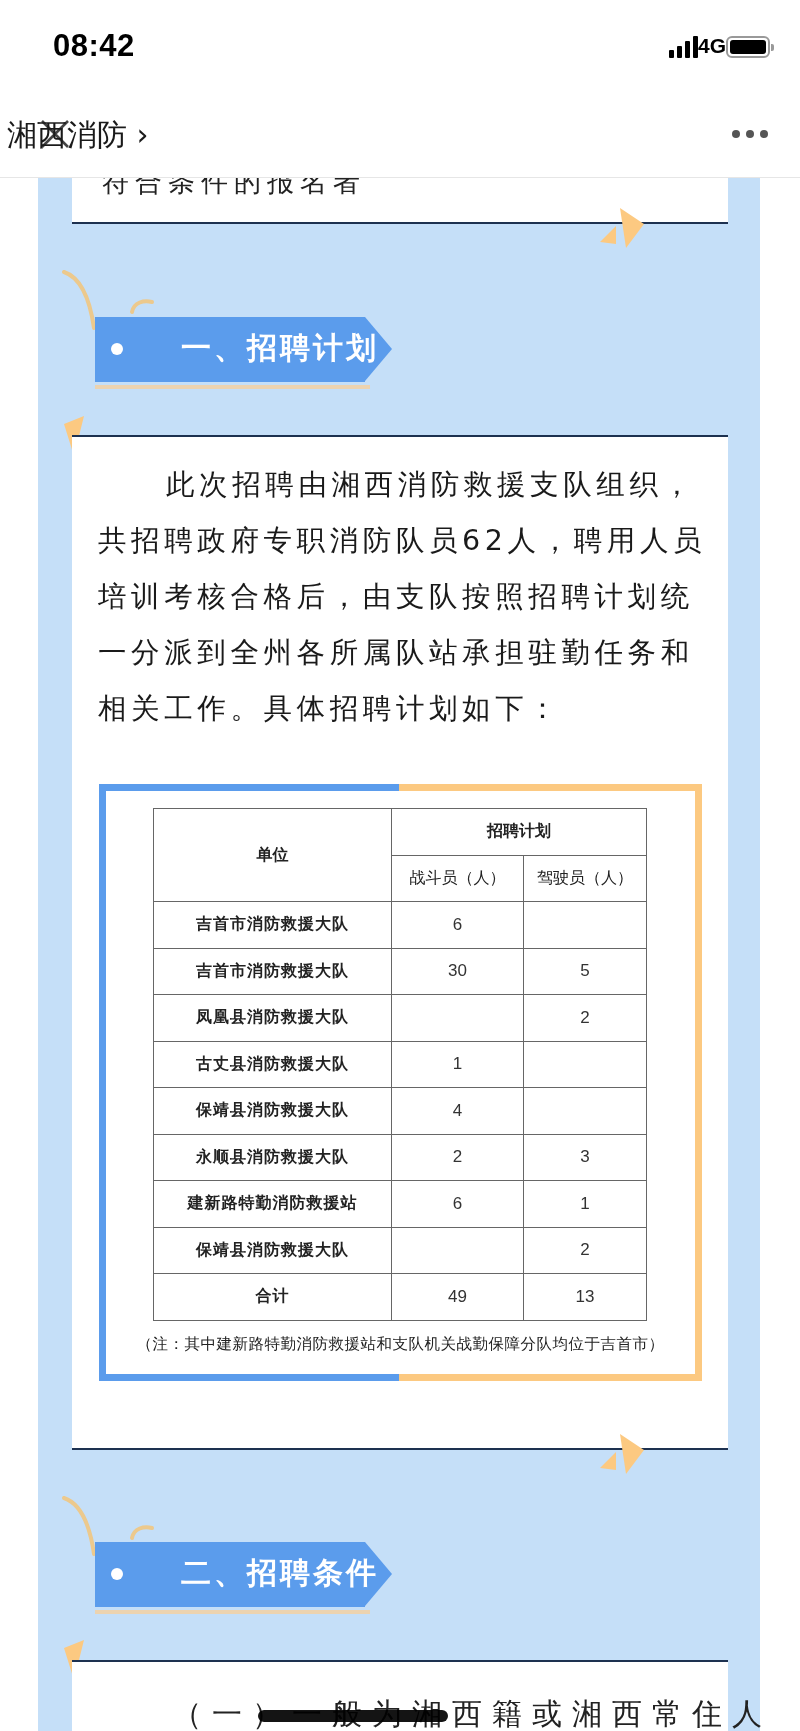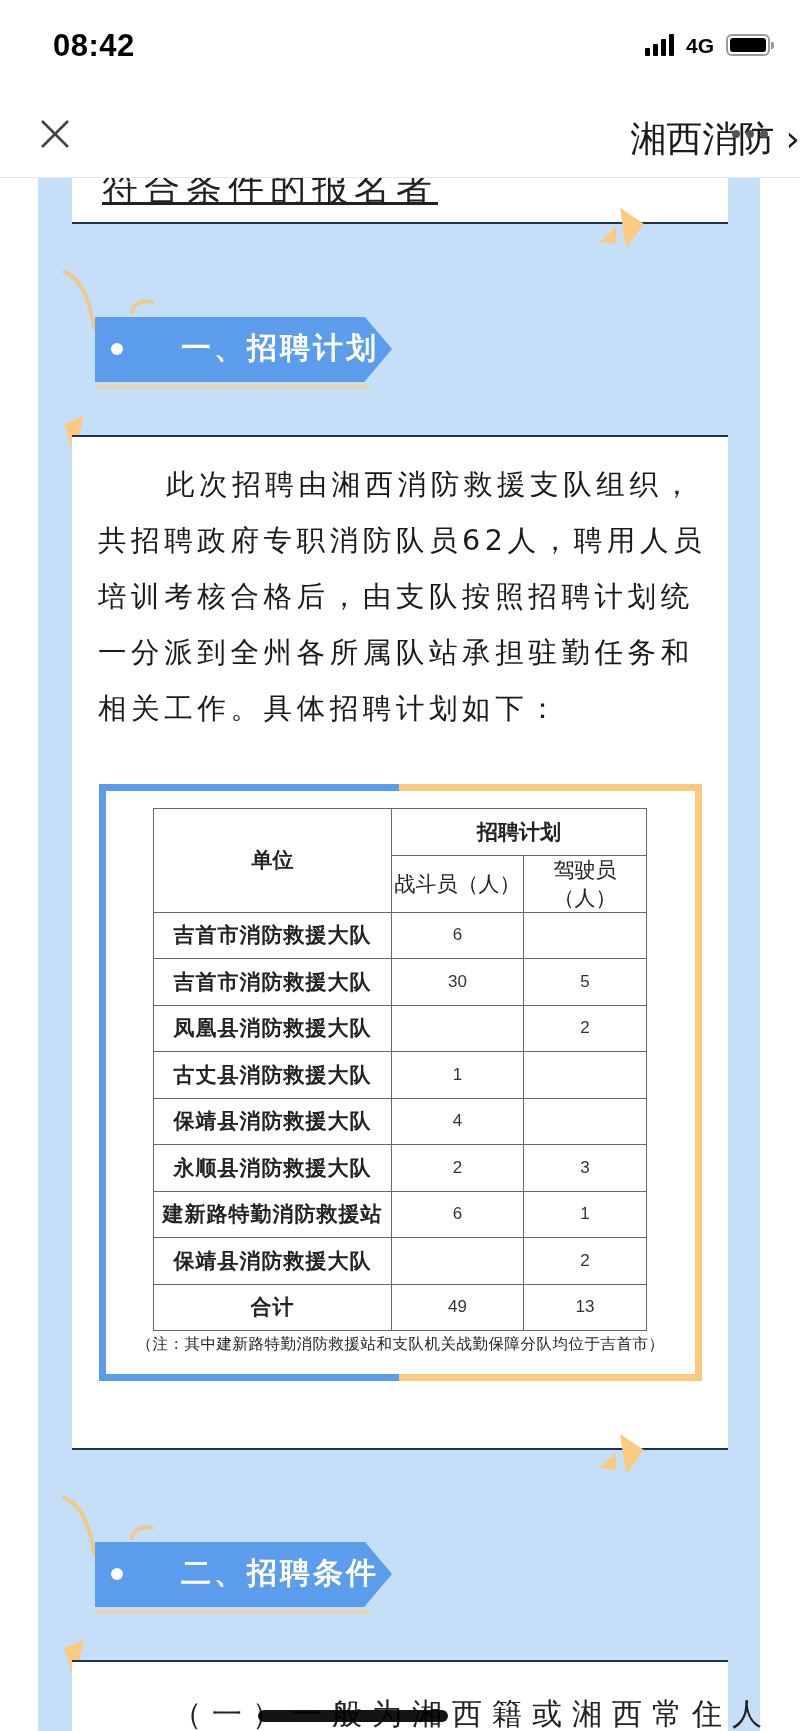--- a/index.html
+++ b/index.html
@@ -2,40 +2,40 @@
 <html><head>
   <meta charset="utf-8">
   <style>
     * { box-sizing: border-box; margin: 0; padding: 0; }
     html, body { width: 800px; height: 1731px; overflow: hidden; background: #ffffff; }
     body { position: relative; font-family: "DejaVu Sans", "Liberation Sans", sans-serif; color: #222; }
 
     
     .status-bar { position: absolute; left: 0; top: 0; width: 800px; height: 95px; background: #fff; }
     .status-time { position: absolute; left: 53px; top: 28px; font-family: Liberation Sans, sans-serif; font-weight: bold; font-size: 31px; color: #000; letter-spacing: 0.5px; }
-    .status-right { position: absolute; right: 30px; top: 34px; display: flex; align-items: flex-start; gap: 12px; }
+    .status-right { position: absolute; right: 30px; top: 34px; display: flex; align-items: flex-end; gap: 0; }
     .signal { display: flex; align-items: flex-end; gap: 3px; height: 22px; }
     .signal span { display: block; width: 5px; background: #000; border-radius: 1px; }
     .net { font-family: "Liberation Sans", sans-serif; font-weight: bold; font-size: 21px; color: #000; }
     .battery { position: relative; width: 44px; height: 22px; border: 2px solid #999; border-radius: 6px; padding: 2px; }
     .battery .level { width: 100%; height: 100%; background: #000; border-radius: 3px; }
     .battery .tip { position: absolute; right: -6px; top: 6px; width: 3px; height: 7px; background: #999; border-radius: 0 2px 2px 0; }
 
     
     .nav-bar { position: absolute; left: 0; top: 95px; width: 800px; height: 83px; background: #fff; border-bottom: 1px solid #e6e6e6; z-index: 10; }
     .nav-close { position: absolute; left: 38px; top: 22px; width: 34px; height: 34px; }
-    .nav-title { position: absolute; left: 7px; right: 0; top: 20px; text-align: right; font-size: 36px; color: #1a1a1a; }
+    .nav-title { position: absolute; left: 7px; right: 0; top: 20px; text-align: left; font-size: 30px; color: #1a1a1a; }
     .nav-more { position: absolute; right: 32px; top: 35px; display: flex; gap: 6px; }
     .nav-more span { width: 8px; height: 8px; border-radius: 50%; background: #555; display: block; }
 
     
     .frame { position: absolute; left: 38px; top: 178px; width: 722px; height: 1553px; background: #c5dff8; }
     .card { position: absolute; left: 34px; width: 656px; background: #fff; }
     .card1 { top: 0; height: 46px; border-bottom: 2px solid #1d3150; }
-    .card1 .cut-text { position: absolute; left: 30px; top: -14px; font-size: 36px; color: #222; letter-spacing: 6px; text-decoration: underline; }
+    .card1 .cut-text { position: absolute; left: 30px; top: -14px; font-size: 27px; color: #222; letter-spacing: 6px; }
     .card2 { top: 257px; height: 1015px; border-top: 2px solid #1d3150; border-bottom: 2px solid #1d3150; padding-left: 48px; }
     .card3 { top: 1482px; height: 80px; border-top: 2px solid #1d3150; }
 
     .para { position: absolute; left: 26px; top: 20px; width: 612px; font-size: 28.5px; line-height: 56px; letter-spacing: 4.6px; color: #1a1a1a; }
     .para .indent { display: inline-block; width: 68px; }
 
     
     .banner { position: absolute; left: 57px; width: 300px; height: 65px; }
     .banner .body { position: absolute; left: 0; top: 0; width: 270px; height: 65px; background: #5b9cec; }
     .banner .tip { position: absolute; left: 270px; top: 0; width: 0; height: 0; border-top: 32.5px solid transparent; border-bottom: 32.5px solid transparent; border-left: 27px solid #5b9cec; }
@@ -47,21 +47,21 @@
     
     .tframe { position: absolute; left: 27px; top: 347px; width: 603px; height: 597px; background: #fff; }
     .tframe .b-top-l { position: absolute; left: 0; top: 0; width: 300px; height: 7px; background: #5b9cec; }
     .tframe .b-top-r { position: absolute; left: 300px; top: 0; width: 303px; height: 7px; background: #fcc981; }
     .tframe .b-left { position: absolute; left: 0; top: 0; width: 7px; height: 597px; background: #5b9cec; }
     .tframe .b-right { position: absolute; right: 0; top: 0; width: 7px; height: 597px; background: #fcc981; }
     .tframe .b-bot-l { position: absolute; left: 0; bottom: 0; width: 300px; height: 7px; background: #5b9cec; }
     .tframe .b-bot-r { position: absolute; left: 300px; bottom: 0; width: 303px; height: 7px; background: #fcc981; }
 
     table.plan { position: absolute; left: 54px; top: 24px; width: 494px; border-collapse: collapse; font-family: "DejaVu Serif", "Liberation Serif", serif; }
-    table.plan td, table.plan th { border: 1.5px solid #666; text-align: center; vertical-align: middle; font-size: 21px; font-weight: normal; color: #222; height: 46.5px; padding: 0; }
+    table.plan td, table.plan th { border: 1.5px solid #666; text-align: center; vertical-align: middle; font-size: 16px; font-weight: normal; color: #222; height: 46.5px; padding: 0; }
     table.plan th { font-weight: bold; }
     table.plan td.unit { font-weight: bold; width: 238px; letter-spacing: 1px; }
     table.plan td.num { font-family: "Liberation Sans", sans-serif; font-size: 17px; color: #333; }
     table.plan td.c1 { width: 132px; }
     .tnote { position: absolute; left: 10px; top: 550px; width: 583px; text-align: center; font-family: Liberation Serif, serif; font-size: 15.5px; color: #222; letter-spacing: 0.5px; white-space: nowrap; }
 
     .card3 .para3 { position: absolute; left: 100px; top: 32px; font-size: 30px; letter-spacing: 10px; color: #222; white-space: nowrap; }
     .redact { position: absolute; left: 186px; top: 48px; width: 190px; height: 12px; background: #000; border-radius: 6px; opacity: 0.92; }
   </style>
 </head>

